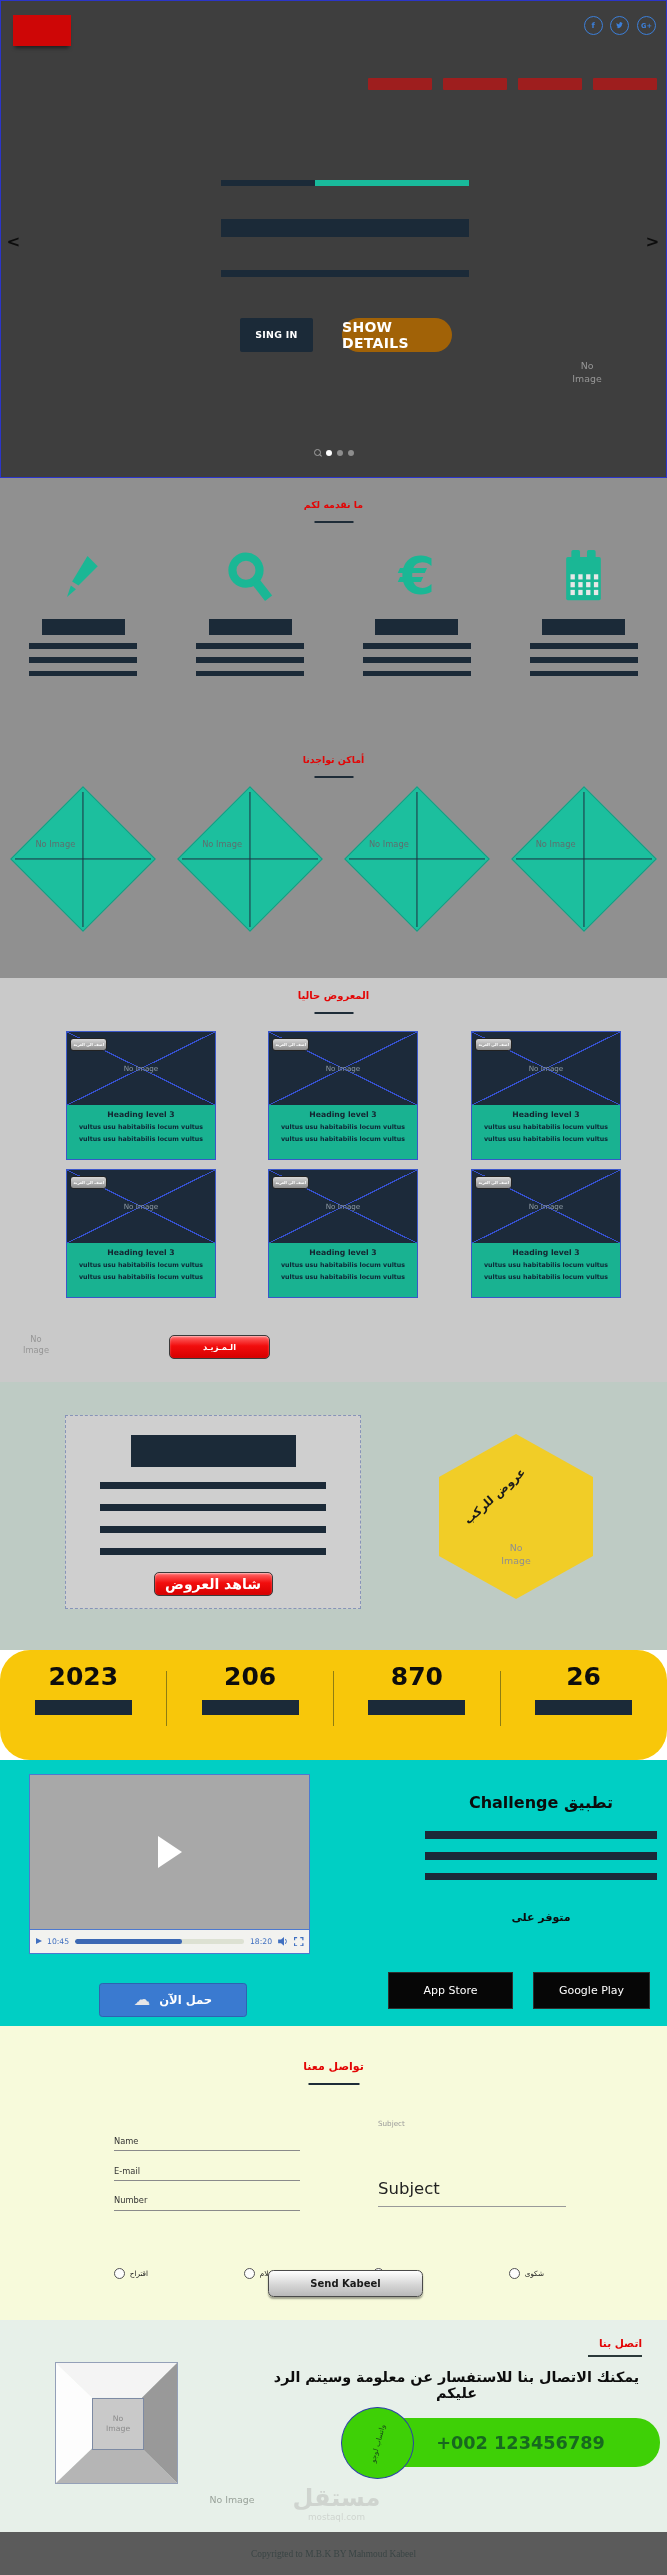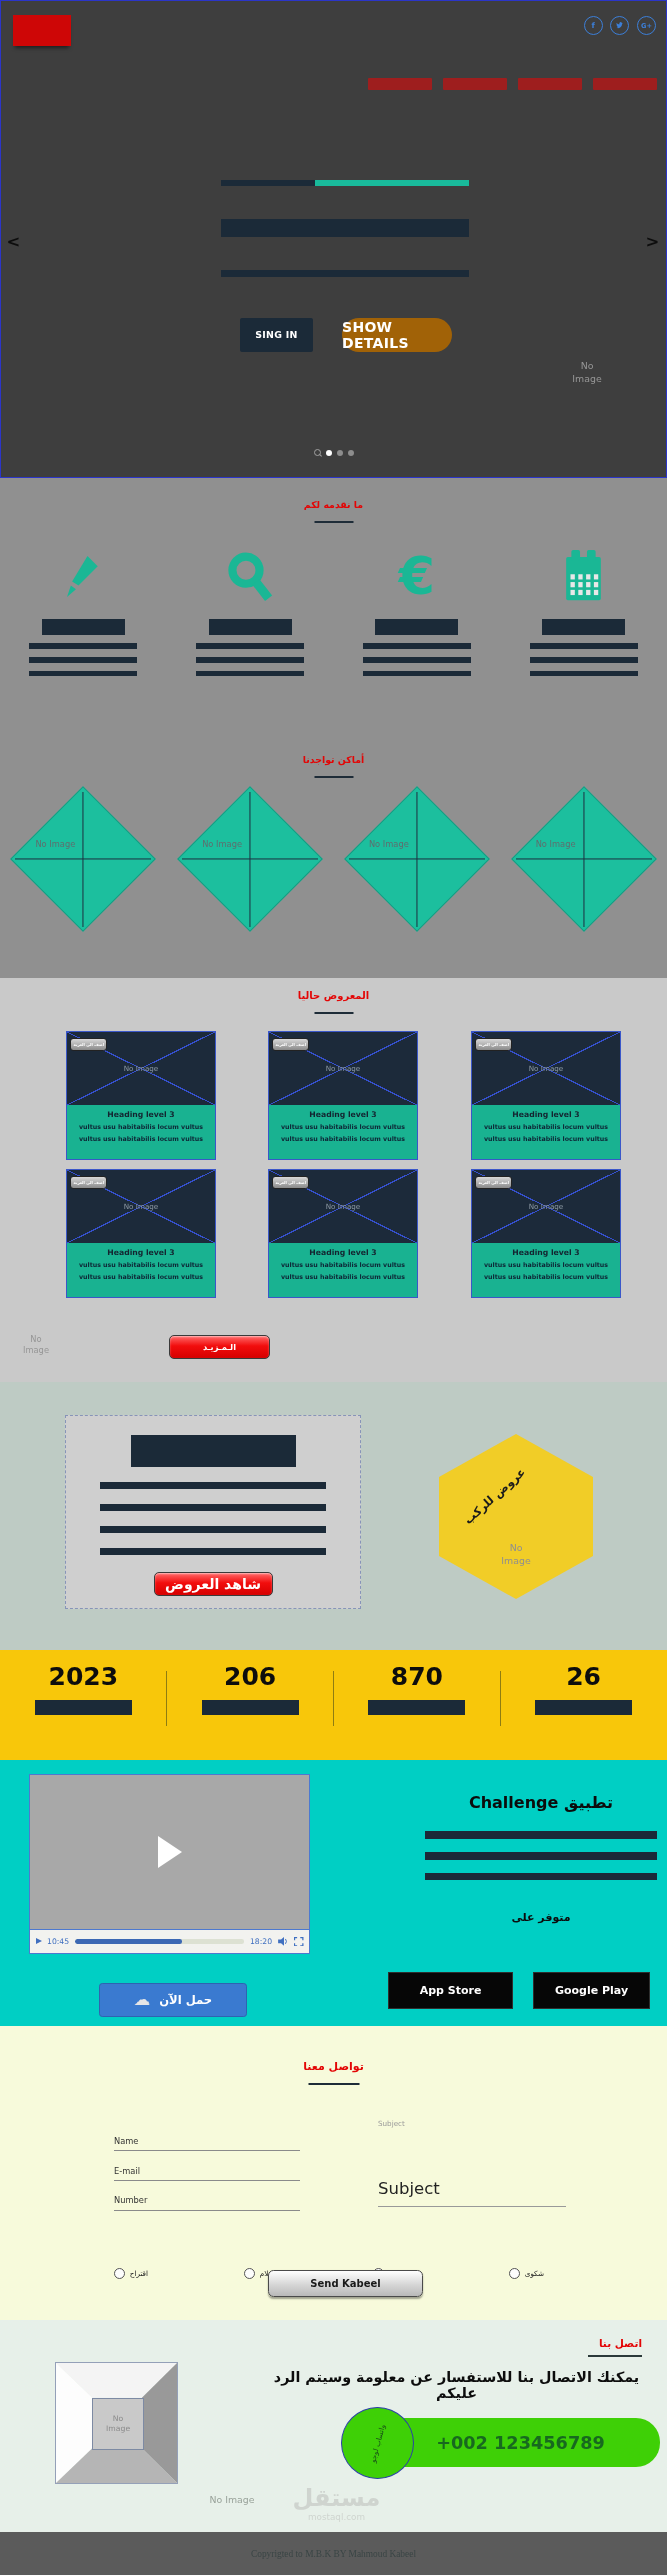--- a/index.html
+++ b/index.html
@@ -84,21 +84,21 @@
   .offer-block{width:165px;height:32px;background:#1b2a38;margin-top:19.3px;}
   .offer-bar{width:226px;height:7.7px;background:#1b2a38;margin-top:14.3px;}
   .offer-btn{width:117px;height:22px;margin-top:16.5px;font-size:14px;}
   .hex{position:absolute;left:439px;top:52px;width:154px;height:165px;background:#f1cd27;
       clip-path:polygon(50% 0,100% 26%,100% 74%,50% 100%,0 74%,0 26%);}
   .hex-text{position:absolute;left:16.5px;top:55px;font-size:11.6px;font-weight:bold;color:#1b1b1b;
       transform:rotate(-42deg);direction:rtl;white-space:nowrap;}
   .hex-noimg{position:absolute;left:50%;top:108px;transform:translateX(-50%);width:44px;font-size:9.4px;color:#8f8f8f;}
 
   
-  .counters{height:110px;background:#f8c70a;display:flex;}
+  .counters{height:110px;background:#f8c70a;display:flex;border-radius:30px;}
   .cnt-col{flex:1;position:relative;display:flex;flex-direction:column;align-items:center;}
   .cnt-col:not(:last-child)::after{content:"";position:absolute;right:0;top:21px;height:55px;width:0.6px;background:#8f7d12;}
   .cnt-num{margin-top:12px;font-size:25px;font-weight:bold;color:#0d0d0d;}
   .cnt-bar{width:97px;height:15px;background:#1b2a38;margin-top:8.8px;}
 
   
   .app{height:266px;background:#00cfc4;}
   .video{position:absolute;left:29px;top:13.8px;width:279px;border:1.1px solid #4d79d0;}
   .vscreen{height:154px;background:#a8a8a8;position:relative;}
   .vplay-big{position:absolute;left:50%;top:50%;transform:translate(-50%,-50%);width:0;height:0;
@@ -113,21 +113,21 @@
       border:1.1px solid #2f63b0;border-radius:3.3px;display:flex;align-items:center;justify-content:center;gap:8.8px;
       color:#fff;direction:rtl;}
   .dl-label{font-size:11.6px;font-weight:bold;}
   .cloud{font-size:16.5px;color:#e6e6e6;line-height:16.5px;}
   .app-right{position:absolute;left:425px;top:33px;width:232px;text-align:center;}
   .app-title{direction:rtl;font-size:16px;font-weight:bold;color:#0c0c0c;}
   .app-bar{width:100%;height:7.7px;background:#1b2a38;margin-top:13.2px;}
   .app-bar.first{margin-top:19px;}
   .avail{direction:rtl;margin-top:31px;font-size:11px;font-weight:bold;color:#0c0c0c;}
   .store{position:absolute;top:212px;height:35px;background:#060606;border:1.1px solid #2e2e2e;color:#fff;
-      font-size:11px;font-weight:bold;display:flex;align-items:center;justify-content:center;}
+      font-size:11px;font-weight:normal;display:flex;align-items:center;justify-content:center;}
   .store.appstore{left:388px;width:123px;}
   .store.gplay{left:533px;width:115px;}
 
   
   .contact{height:294px;background:#f7fadb;}
   .contact .title-line{width:51px;}
   .subj-hint{position:absolute;left:378px;top:93px;font-size:7.2px;color:#9a9a9a;}
   .form-left{position:absolute;left:114px;top:110px;width:186px;}
   .f-label{font-size:8.3px;color:#333;}
   .f-line{border-bottom:1.1px solid #8a8a8a;margin-top:4.4px;}

